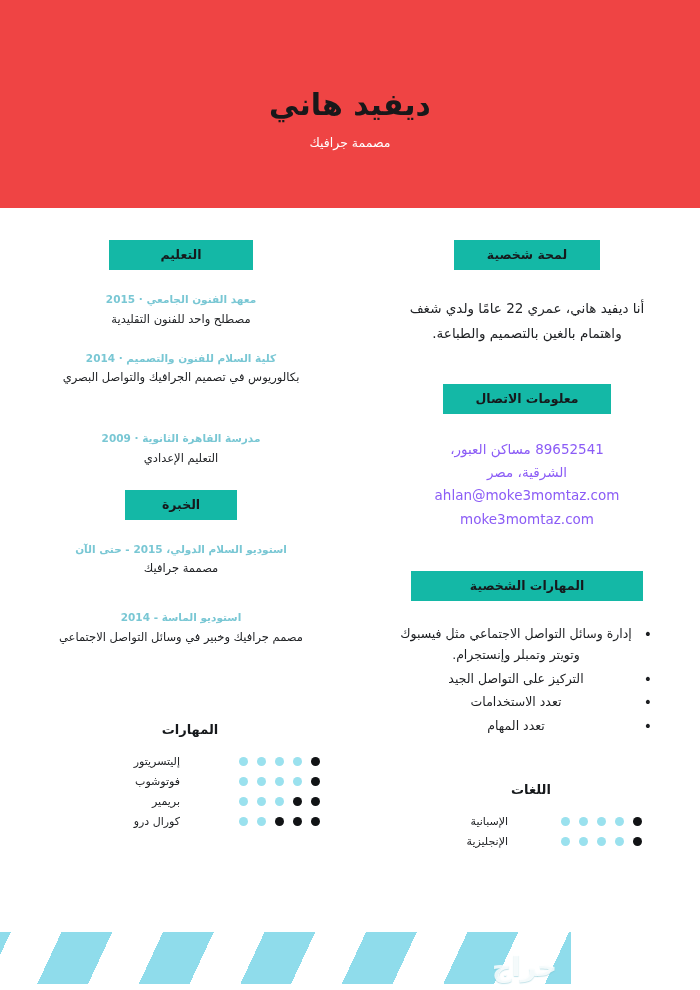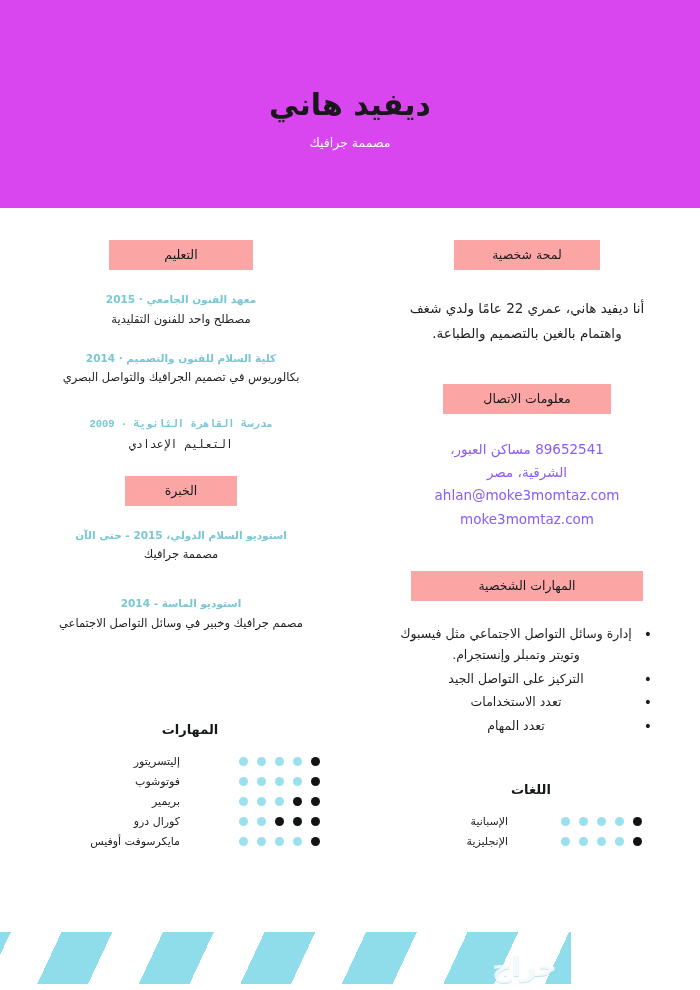--- a/index.html
+++ b/index.html
@@ -23,21 +23,21 @@
     overflow: hidden;
   }
 
   
   .banner {
     position: absolute;
     left: 0;
     top: 0;
     width: 700px;
     height: 208px;
-    background: #d946ef;
+    background: #ef4444;
     display: flex;
     flex-direction: column;
     align-items: center;
     justify-content: center;
   }
   .banner-name {
     font-size: 30px;
     font-weight: bold;
     color: #18181a;
     letter-spacing: 0.5px;
@@ -63,24 +63,24 @@
   .col-left {
     position: absolute;
     top: 240px;
     left: 42px;
     width: 278px;
     text-align: center;
   }
 
   
   .sec-head {
-    background: #fca5a5;
+    background: #14b8a6;
     color: #16191c;
     font-size: 12.5px;
-    font-weight: normal;
+    font-weight: bold;
     height: 30px;
     line-height: 30px;
     text-align: center;
     margin: 0 auto;
     letter-spacing: 0.3px;
   }
   .sec-head.w-med { width: 146px; }
   .sec-head.w-wide { width: 168px; }
   .sec-head.w-narrow { width: 112px; }
   .sec-head.w-xwide { width: 232px; }
@@ -284,21 +284,21 @@
     </div>
     <div class="entries">
       <div class="entry">
         <div class="entry-title">معهد الفنون الجامعي · 2015</div>
         <div class="entry-desc">مصطلح واحد للفنون التقليدية</div>
       </div>
       <div class="entry">
         <div class="entry-title">كلية السلام للفنون والتصميم · 2014</div>
         <div class="entry-desc">بكالوريوس في تصميم الجرافيك والتواصل البصري</div>
       </div>
-      <div class="entry" style="margin-top:30px;font-family:Liberation Mono, monospace;">
+      <div class="entry" style="margin-top:44px;">
         <div class="entry-title">مدرسة القاهرة الثانوية · 2009</div>
         <div class="entry-desc">التعليم الإعدادي</div>
       </div>
     </div>
 
     <div class="left-head-wrap" style="margin-top:12px;">
       <div class="sec-head w-narrow">الخبرة</div>
     </div>
     <div class="entries">
       <div class="entry">
@@ -348,30 +348,20 @@
       <div class="rate-row">
         <div class="dots">
             <span class="dot on"></span>
             <span class="dot on"></span>
             <span class="dot on"></span>
             <span class="dot"></span>
             <span class="dot"></span>
           </div>
         <div class="rate-label">كورال درو</div>
       </div>
-      <div class="rate-row">
-        <div class="dots">
-            <span class="dot on"></span>
-            <span class="dot"></span>
-            <span class="dot"></span>
-            <span class="dot"></span>
-            <span class="dot"></span>
-          </div>
-        <div class="rate-label">مايكرسوفت أوفيس</div>
-      </div>
     </div>
   </div>
 
   <div class="lang-area">
     <div class="rate-title">اللغات</div>
     <div class="rate-rows lang-rate">
       <div class="rate-row">
         <div class="dots">
             <span class="dot on"></span>
             <span class="dot"></span>

